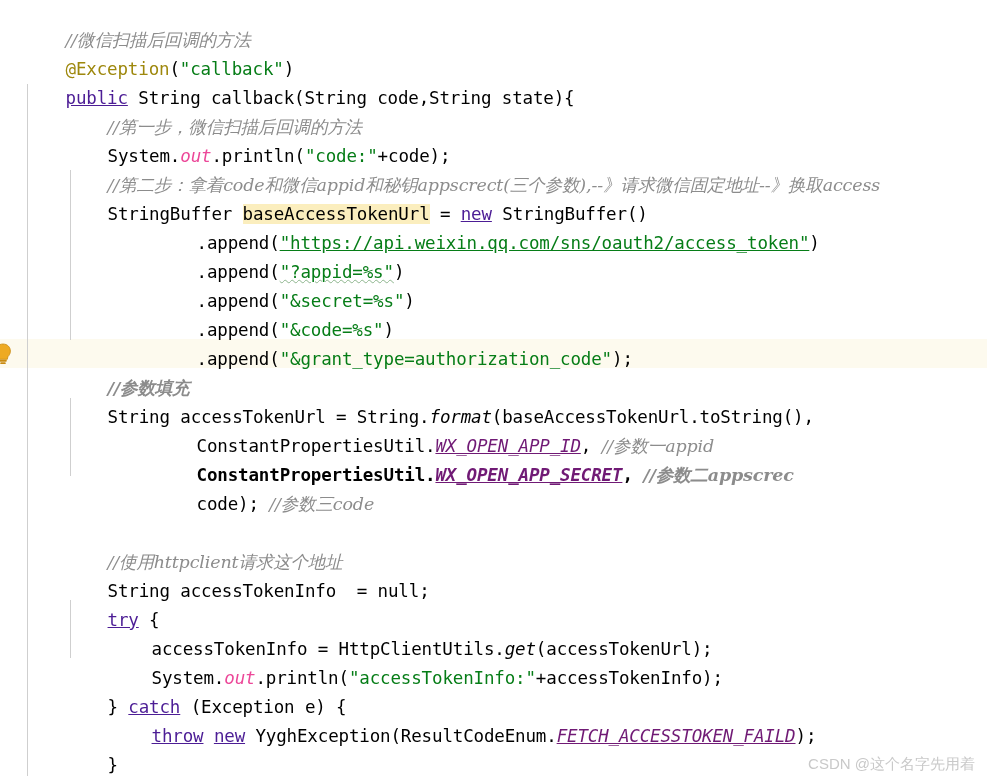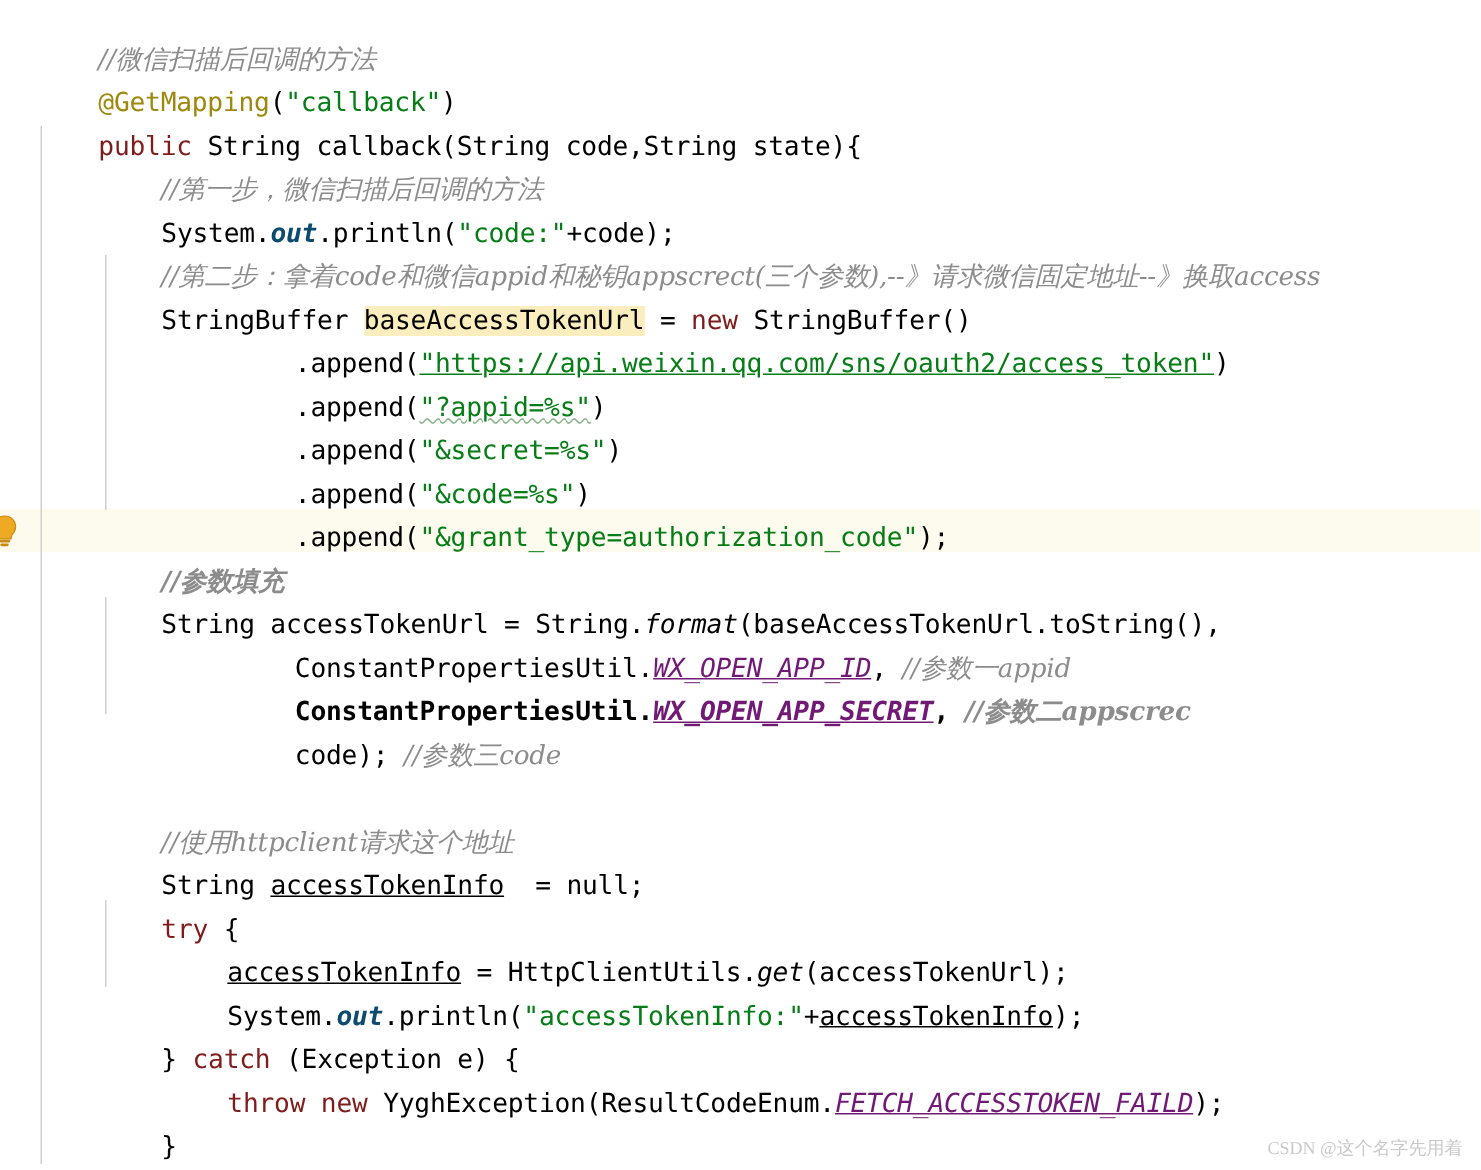--- a/index.html
+++ b/index.html
@@ -54,47 +54,47 @@
     line-height: 29px;
     white-space: pre;
     font-size: 17.5px;
     font-family: "DejaVu Sans Mono", "Liberation Mono", monospace;
     color: #000000;
     z-index: 2;
     letter-spacing: -0.15px;
   }
 
   
-  .kw      { color: #7f1d1d; }          
+  .kw      { color: #4c1d95; text-decoration: underline; }          
   .str     { color: #067d17; }          
   .cmt     { color: #8c8c8c; font-style: italic;
              font-family: "DejaVu Serif", "Liberation Serif", serif; }
   .anno    { color: #9e880d; }          
-  .field   { color: #0c4a6e; font-style: italic; font-weight: bold; }            
+  .field   { color: #ec4899; font-style: italic; }            
   .sfield  { color: #701a75; font-style: italic;
              text-decoration: underline; }                     
   .smeth   { color: #000000; font-style: italic; }             
   .param   { color: #000000; }          
   .hl      { background: #fbeebe; }      
   .uline   { text-decoration: underline; text-decoration-color: #067d17; }
-  .ul-ident{ text-decoration: underline; text-decoration-color: #000000; }
+  .ul-ident{ text-decoration-color: #000000; }
   .squig {
     text-decoration: underline;
     text-decoration-style: wavy;
     text-decoration-color: #8db58d;
     text-decoration-thickness: 1px;
   }
 
   
   .watermark {
     position: absolute;
     right: 12px;
     bottom: 6px;
-    font-family: Liberation Serif, serif;
-    font-size: 12px;
+    font-family: Liberation Sans, sans-serif;
+    font-size: 15px;
     color: #c9c9c9;
     z-index: 6;
     white-space: nowrap;
   }
 </style>
 </head>
 <body>
 
 <div id="editor">
 
@@ -111,21 +111,21 @@
       <rect x="6.2" y="16.8" width="7.6" height="1.9" rx="0.9" fill="#c98a10"></rect>
       <rect x="7.2" y="19.3" width="5.6" height="1.8" rx="0.9" fill="#c98a10"></rect>
     </svg>
   </span>
 
   <div class="line" style="top:-3px;">
     <span style="padding-left:24px;"><span class="cmt">//微信扫描后回调的方法</span></span>
   </div>
 
   <div class="line" style="top:26px;">
-    <span style="padding-left:24px;"><span class="anno">@GetMapping</span><span>(</span><span class="str">"callback"</span><span>)</span></span>
+    <span style="padding-left:24px;"><span class="anno">@Exception</span><span>(</span><span class="str">"callback"</span><span>)</span></span>
   </div>
 
   <div class="line" style="top:55px;">
     <span style="padding-left:24px;"><span class="kw">public</span><span> String </span><span>callback</span><span>(String code,String </span><span class="param">state</span><span>){</span></span>
   </div>
 
   <div class="line" style="top:84px;">
     <span style="padding-left:66px;"><span class="cmt">//第一步，微信扫描后回调的方法</span></span>
   </div>
 

